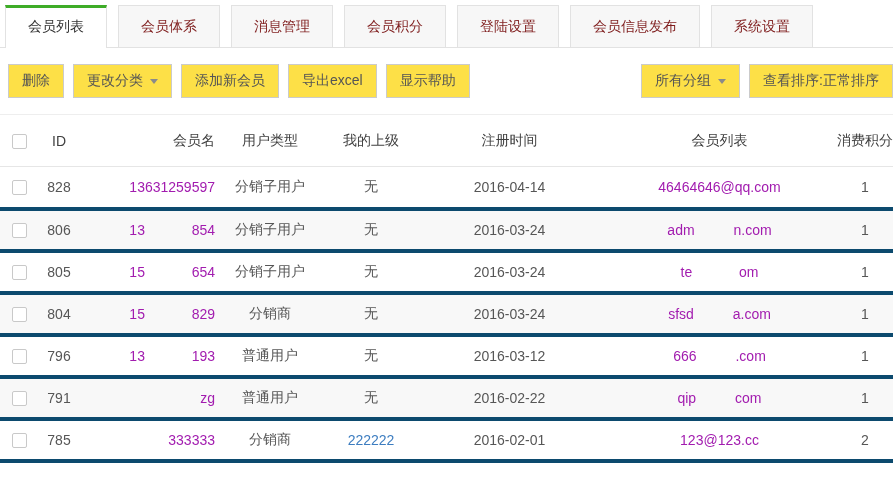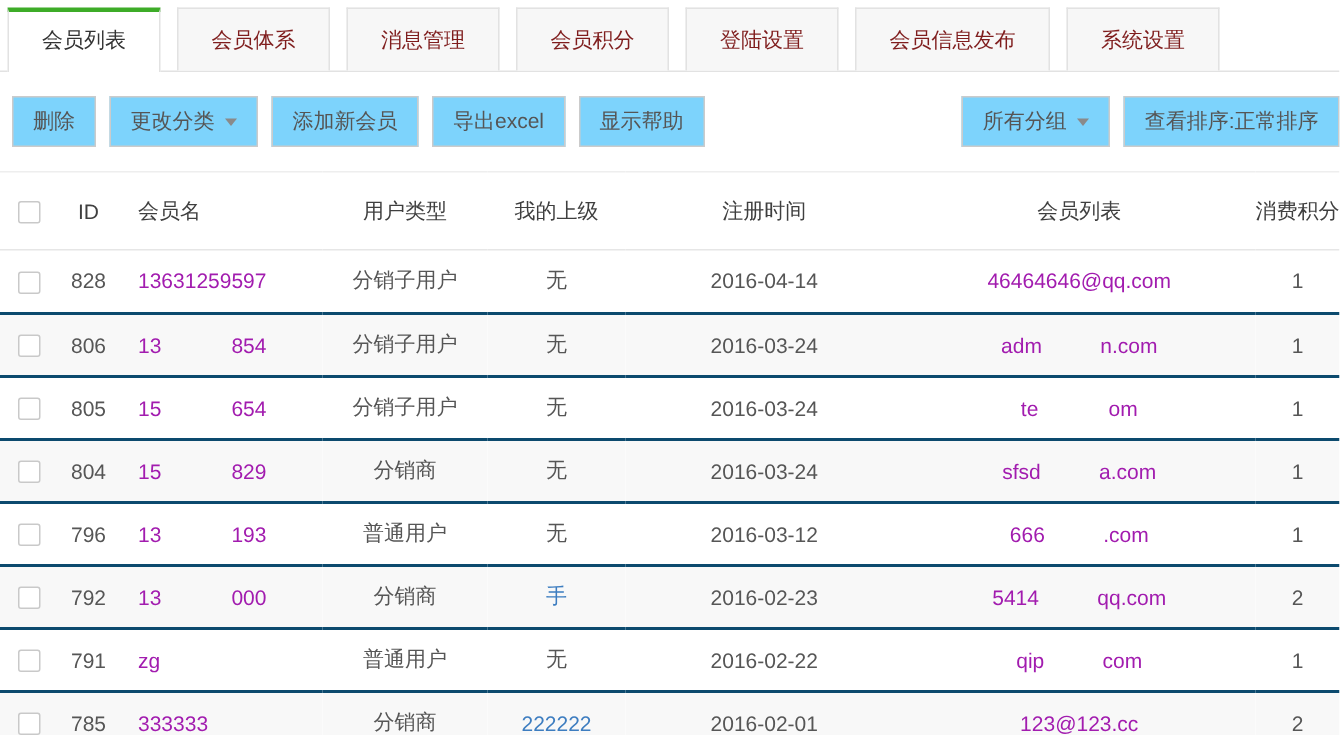--- a/index.html
+++ b/index.html
@@ -10,40 +10,40 @@
   .tabbar { display:flex; align-items:flex-end; padding:5px 0 0 5px;
     border-bottom:1px solid #e2e2e2;gap:12px; }
   .tab { position:relative; background:#f7f7f7; border:1px solid #e2e2e2;
     border-bottom:none; padding:12px 22px 11px; font-size:14px; color:#7f1d1d;
     margin-right:-1px; white-space:nowrap; cursor:pointer; }
   .tab.active { background:#fff; border-top:3px solid #3eac28; padding-top:10px;
     margin-bottom:-1px; padding-bottom:12px; color:#333; }
 
   
   .toolbar { display:flex; align-items:center; padding:16px 0 16px 8px; }
-  .btn { border:1px solid #cbcbcb; background:#7dd3fc; padding:7px 13px;
+  .btn { border:1px solid #cbcbcb; background:#fde047; padding:7px 13px;
     font-size:14px; color:#555; white-space:nowrap; cursor:pointer;
     display:inline-flex; align-items:center; }
   .btn + .btn { margin-left:9px; }
   .toolbar-right { margin-left:auto; display:flex; }
   .caret { display:inline-block; width:0; height:0; margin-left:7px;
     border-left:4px solid transparent; border-right:4px solid transparent;
     border-top:5px solid #8a8a8a; }
 
   
   table { width:893px; border-collapse:collapse; table-layout:fixed;
     border-top:1px solid #eee; }
   th, td { font-weight:normal; font-size:14px; overflow:hidden;
     white-space:nowrap; }
   thead tr { height:52px; }
   thead th { color:#3f3f3f; border-bottom:1px solid #e6e6e6; text-align:center; }
-  tbody tr { height:42px; border-bottom:2px solid #0c4a6e; }
+  tbody tr { height:42px; border-bottom:4px solid #0c4a6e; }
   tbody tr:nth-child(even) { background:#f8f8f8; }
   td { color:#565656; text-align:center; }
-  td.c-name, th.c-name { text-align:left; padding-left:12px;margin-top:38px; }
+  td.c-name, th.c-name { text-align:right; padding-left:12px;margin-top:38px; }
   th.c-id, td.c-id { text-align:center; }
   .checkbox { display:inline-block; width:15px; height:15px; background:#fff;
     border:1px solid #c9c9c9; border-radius:2px; vertical-align:middle;
     cursor:pointer; }
   .faded { color:#a21caf; }
   .gap { display:inline-block; height:1px; }
   a.link { color:#3d7dc0; text-decoration:none; cursor:pointer; }
 </style>
 </head>
 <body>
@@ -159,30 +159,20 @@
         <td class="c-id">796</td>
         <td class="c-name"><span class="faded"><span>13</span><span class="gap" style="width: 6ch;"></span><span>193</span></span></td>
         <td class="c-type">普通用户</td>
         <td class="c-upline">无</td>
         <td class="c-date">2016-03-12</td>
         <td class="c-email"><span class="faded"><span>666</span><span class="gap" style="width: 5ch;"></span><span>.com</span></span></td>
         <td class="c-points">1</td>
       </tr>
       <tr>
         <td><span class="checkbox"></span></td>
-        <td class="c-id">792</td>
-        <td class="c-name"><span class="faded"><span>13</span><span class="gap" style="width: 6ch;"></span><span>000</span></span></td>
-        <td class="c-type">分销商</td>
-        <td class="c-upline"><a class="link">手</a></td>
-        <td class="c-date">2016-02-23</td>
-        <td class="c-email"><span class="faded"><span>5414</span><span class="gap" style="width: 5ch;"></span><span>qq.com</span></span></td>
-        <td class="c-points">2</td>
-      </tr>
-      <tr>
-        <td><span class="checkbox"></span></td>
         <td class="c-id">791</td>
         <td class="c-name"><span class="faded"><span>zg</span></span></td>
         <td class="c-type">普通用户</td>
         <td class="c-upline">无</td>
         <td class="c-date">2016-02-22</td>
         <td class="c-email"><span class="faded"><span>qip</span><span class="gap" style="width: 5ch;"></span><span>com</span></span></td>
         <td class="c-points">1</td>
       </tr>
       <tr>
         <td><span class="checkbox"></span></td>

